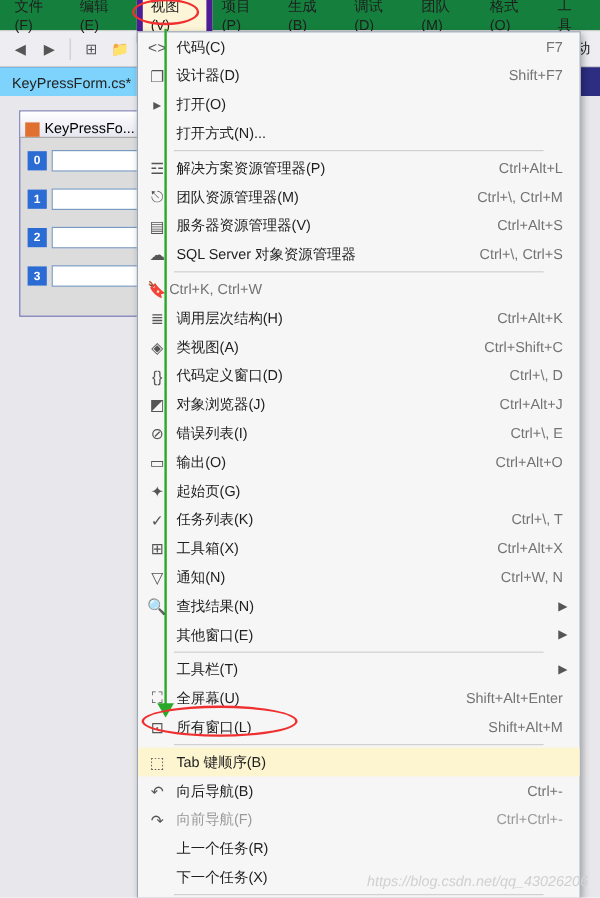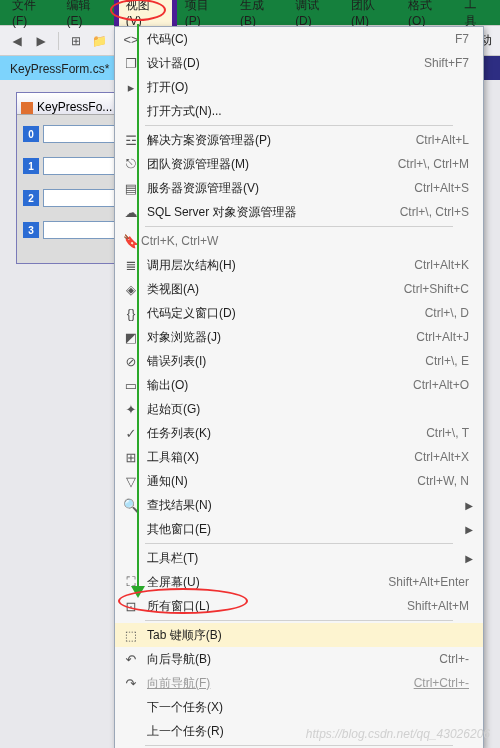--- a/index.html
+++ b/index.html
@@ -24,21 +24,21 @@
 .tag { background: #2b6cd4; color: #fff; width: 16px; height: 16px; display: flex; align-items: center; justify-content: center; font-size: 10px; font-weight: bold; }
 .inp { flex: 1; height: 18px; background: #fff; border: 1px solid #7a9ac0; }
 .dropdown { position: absolute; left: 114px; top: 26px; width: 370px; background: #f6f6f6; border: 1px solid #9ba7b7; box-shadow: 2px 2px 6px rgba(0,0,0,0.3); z-index: 100; }
 .dropdown .row { display: flex; align-items: center; height: 24px; padding: 0 6px; cursor: pointer; }
 .dropdown .row.highlight { background: #fdf4d0; }
 .dropdown .sep { height: 1px; background: #d0d0d0; margin: 2px 30px 2px 30px; }
 .dropdown .ico { width: 20px; display: flex; align-items: center; justify-content: center; color: #555; font-size: 13px; flex-shrink: 0; }
 .dropdown .lbl { flex: 1; padding-left: 6px; color: #1e1e1e; }
 .dropdown .sc { color: #737373; padding-right: 8px; }
 .dropdown .arr { color: #555; font-size: 10px; padding-right: 4px; }
-.dropdown .row.disabled .lbl, .dropdown .row.disabled .sc { color: #9a9a9a; text-decoration: underline; }
+.dropdown .row.disabled .lbl, .dropdown .row.disabled .sc { color: #9a9a9a; }
 .circle-red { position: absolute; border: 2px solid #f03030; border-radius: 50%; pointer-events: none; z-index: 200; }
 .c1 { left: 110px; top: -1px; width: 56px; height: 22px; }
 .c2 { left: 118px; top: 588px; width: 130px; height: 26px; }
 .arrow-line { position: absolute; left: 137px; top: 24px; width: 2px; height: 570px; background: #2aa82a; z-index: 150; pointer-events: none; }
 .arrow-head { position: absolute; left: 131px; top: 586px; width: 0; height: 0; border-left: 7px solid transparent; border-right: 7px solid transparent; border-top: 12px solid #2aa82a; z-index: 150; pointer-events: none; }
 .watermark { position: absolute; right: 10px; bottom: 7px; color: #d0d0d0; font-size: 12px; z-index: 300; pointer-events: none; font-style: italic; }
 </style>
 </head>
 <body>
 
@@ -234,26 +234,26 @@
       <span class="lbl">向后导航(B)</span>
       <span class="sc">Ctrl+-</span>
     </div>
     <div class="row disabled">
       <span class="ico">↷</span>
       <span class="lbl">向前导航(F)</span>
       <span class="sc">Ctrl+Ctrl+-</span>
     </div>
     <div class="row">
       <span class="ico"></span>
+      <span class="lbl">上一个任务(R)</span>
+      <span class="sc"></span>
+    </div>
+    <div class="row">
+      <span class="ico"></span>
       <span class="lbl">下一个任务(X)</span>
-      <span class="sc"></span>
-    </div>
-    <div class="row">
-      <span class="ico"></span>
-      <span class="lbl">上一个任务(R)</span>
       <span class="sc"></span>
     </div>
     <div class="sep"></div>
   </div>
 
 <div class="circle-red c1"></div>
 <div class="circle-red c2"></div>
 <div class="arrow-line"></div>
 <div class="arrow-head"></div>
 <div class="watermark">https://blog.csdn.net/qq_43026206</div>

